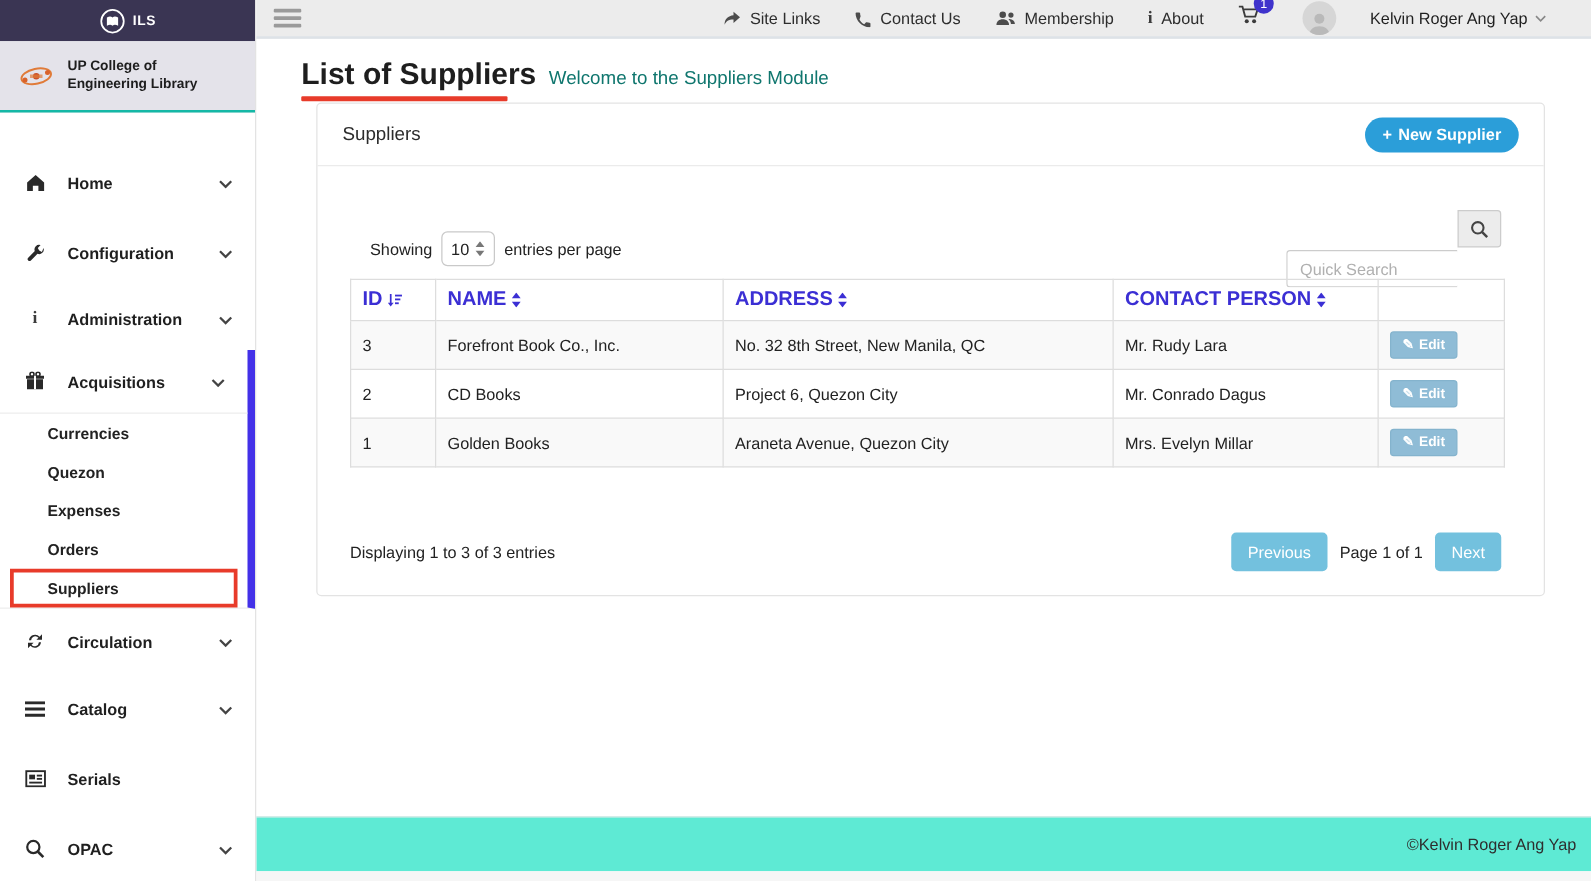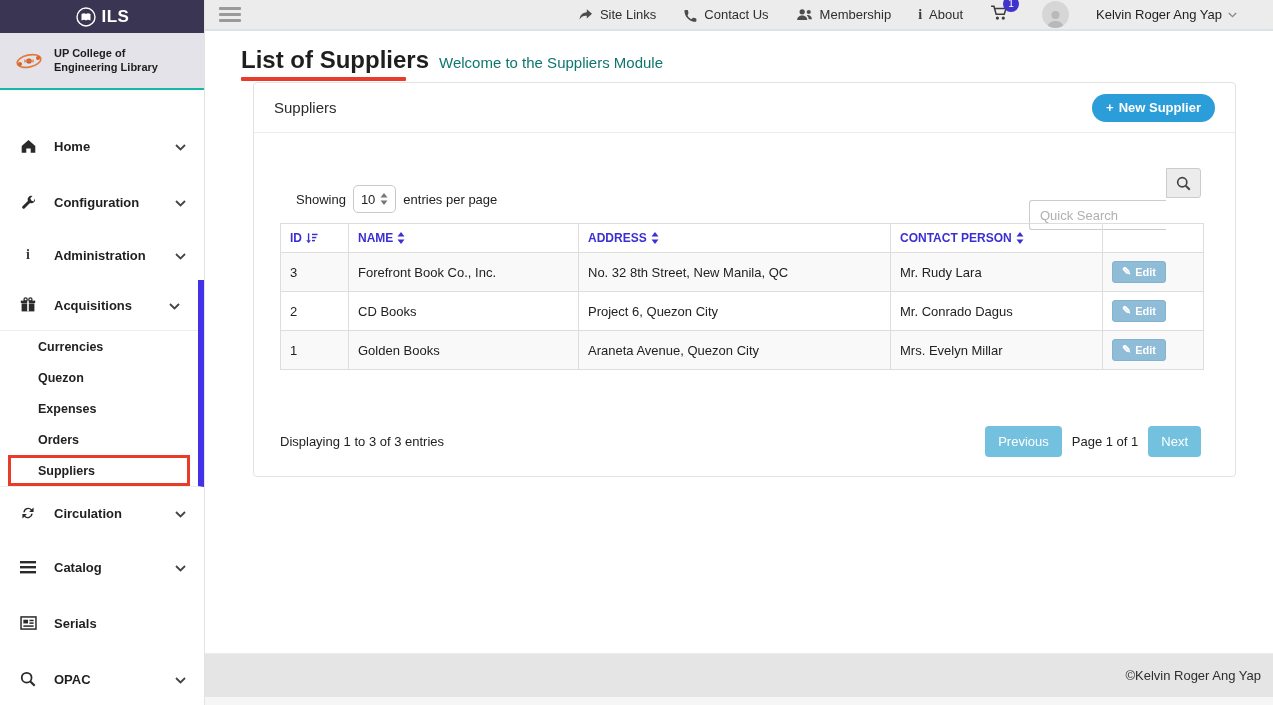--- a/index.html
+++ b/index.html
@@ -5,21 +5,21 @@
   * { margin:0; padding:0; box-sizing:border-box; }
   html,body { width:1273px; height:705px; overflow:hidden; background:#fff;
               font-family:"Liberation Sans", sans-serif; }
   body { position:relative; }
 
   
   .sidebar { position:absolute; left:0; top:0; width:205px; height:705px;
              background:#fff; border-right:1px solid #e3e3e3; z-index:5; }
   .sb-head { height:33px; background:#3a3553; color:#fff; display:flex;
              align-items:center; justify-content:center; gap:5px; }
-  .sb-head .ils { font-size:17px; font-weight:bold; letter-spacing:.5px; }
+  .sb-head .ils { font-size:11px; font-weight:bold; letter-spacing:.5px; }
   .brand { height:57px; background:#e4e3ea; border-bottom:2px solid #14b8a6;
            display:flex; align-items:center; gap:10px; padding:0 14px; }
   .brand-name { font-size:11px; font-weight:bold; color:#1d1d1d; line-height:1.25; }
   .menu { margin-top:28px; }
   .mi { display:flex; align-items:center; padding:0 18px; cursor:pointer;
         font-size:13px; font-weight:bold; color:#1f1f1f; }
   .mi .lbl { margin-left:16px; }
   .mi .chev { margin-left:auto; }
   .mi-ico { width:20px; display:flex; justify-content:center; color:#2a2a2a; }
   .h56 { height:56px; } .h50 { height:50px; } .h52 { height:52px; }
@@ -82,42 +82,42 @@
              color:#4d7c0f; outline:none; font-family:"Liberation Sans",sans-serif;margin-top:32px; }
   .qsearch::placeholder { color:#b0b0b0; }
   .sbtn { width:35px; height:30px; background:#ececec; border:1px solid #ccc;
           border-radius:0 3px 3px 0; cursor:pointer; display:flex;
           align-items:center; justify-content:center; }
 
   
   table { position:absolute; top:140px; left:26px; border-collapse:collapse;
           table-layout:fixed; width:923px; }
   th, td { border:1px solid #ddd; text-align:left; }
-  th { color:#3b2fd4; font-size:12px; padding:7px 9px; height:29px;
+  th { color:#3b2fd4; font-size:16px; padding:7px 9px; height:29px;
        cursor:pointer; }
   th .th-inner { display:flex; align-items:center; gap:4px; }
   td { font-size:13px; color:#222; padding:0 9px; height:39px; }
   tbody tr:nth-child(odd) { background:#f9f9f9; }
   .edit-btn { background:#8fbcd6; border:1px solid #84b3cd; color:#fff;
               font-size:11px; font-weight:bold; border-radius:3px;
               padding:3px 9px 4px; cursor:pointer; display:inline-flex;
               align-items:center; gap:4px;
               font-family:"Liberation Sans",sans-serif; }
 
   
   .pager { position:absolute; top:343px; left:26px; right:34px; display:flex;
            align-items:center; font-size:13px; color:#222; }
   .pager-right { margin-left:auto; display:flex; align-items:center; gap:10px; }
   .pg-btn { background:#73c1de; color:#fff; border:none; border-radius:4px;
             height:31px; padding:0 13px; font-size:13px; cursor:pointer;
             font-family:"Liberation Sans",sans-serif; }
 
   
   .footer { position:absolute; left:205px; right:0; top:653px; height:44px;
-            background:#e5e5e5; border-top:1px solid #ececec; display:flex;
+            background:#5eead4; border-top:1px solid #ececec; display:flex;
             align-items:center; justify-content:flex-end; padding-right:12px;
             font-size:13px; color:#2e2e2e; }
   .bottom-strip { position:absolute; left:205px; right:0; top:697px; height:8px;
                   background:#f6f6f6; }
 </style>
 </head>
 <body>
 
 <div class="sidebar">
   <div class="sb-head">

